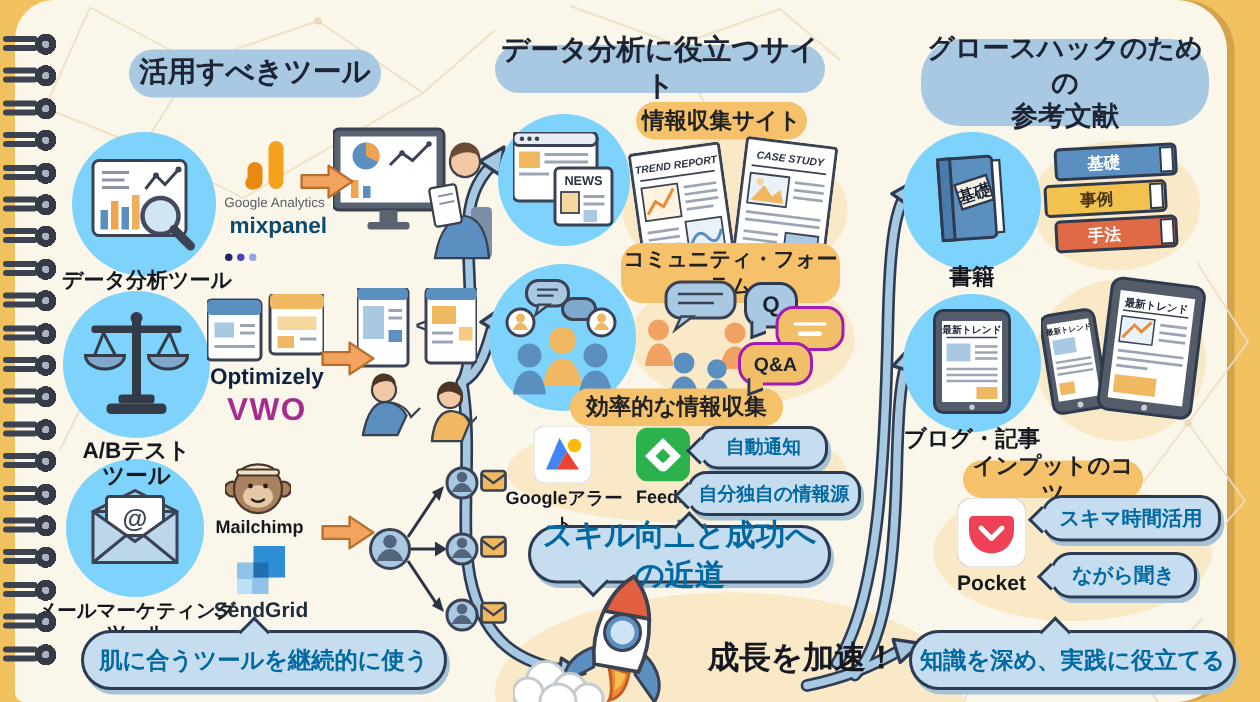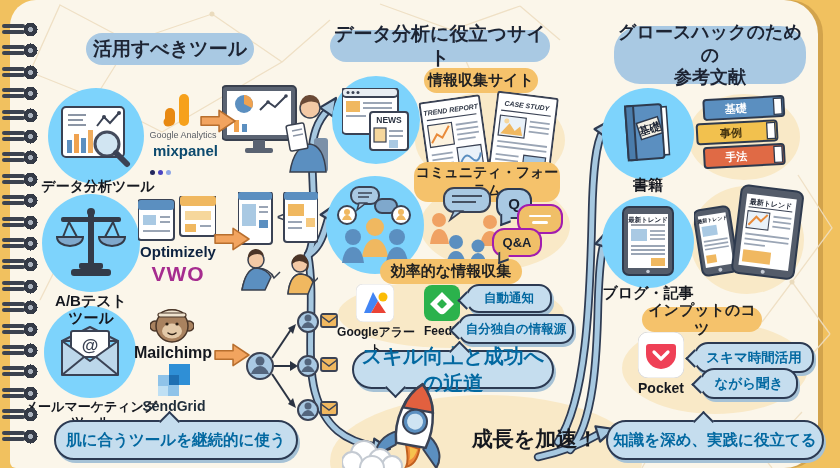--- a/index.html
+++ b/index.html
@@ -241,21 +241,21 @@
     <circle cx="5" cy="24" r="5" fill="#a9825f" stroke="#4a3628" stroke-width="1.5"></circle>
     <circle cx="39" cy="24" r="5" fill="#a9825f" stroke="#4a3628" stroke-width="1.5"></circle>
     <circle cx="22" cy="24" r="16" fill="#a9825f" stroke="#4a3628" stroke-width="1.5"></circle>
     <ellipse cx="22" cy="29" rx="10" ry="7.5" fill="#e3c9a8"></ellipse>
     <circle cx="17" cy="22" r="1.6" fill="#2c1f14"></circle>
       <circle cx="27" cy="22" r="1.6" fill="#2c1f14"></circle>
     <path d="M18,31 q4,3 8,0" fill="none" stroke="#2c1f14" stroke-width="1.5" stroke-linecap="round"></path>
     <path d="M10,12 a14,9 0 0 1 24,0 z" fill="#efe3ce" stroke="#4a3628" stroke-width="1.5"></path>
     <rect x="8" y="11" width="28" height="4" rx="2" fill="#efe3ce" stroke="#4a3628" stroke-width="1.2"></rect>
   </svg>
-  <div class="tool" style="left:130px;top:344px;width:86px;font-size:16px">
+  <div class="tool" style="left:130px;top:344px;width:86px;font-size:12px">
     <span>Mailchimp</span>
   </div>
   <svg class="abs" style="left:214px;top:342px;z-index:4" width="36" height="26" viewBox="0 0 34 24">
     <polygon points="1,8 18,8 18,2 33,12 18,22 18,16 1,16" fill="#f2a45f" stroke="#b86f2e" stroke-width="1.5" stroke-linejoin="round"></polygon>
   </svg>
   <svg class="abs" style="left:158px;top:364px;z-index:4" width="32" height="32" viewBox="0 0 32 32">
     <rect x="0" y="11" width="21" height="21" fill="#8fc3e9"></rect>
     <rect x="11" y="0" width="21" height="21" fill="#2f8fd6"></rect>
     <rect x="11" y="11" width="10" height="10" fill="#1f6fb2"></rect>
     <rect x="0" y="22" width="10" height="10" fill="#bfe0f4"></rect>
@@ -556,21 +556,21 @@
     <span>インプットのコツ</span>
   </div>
   <svg class="abs" style="left:638px;top:332px;z-index:4" width="46" height="46" viewBox="0 0 46 46">
     <rect x="0" y="0" width="46" height="46" rx="10" fill="#fff" stroke="#dcdcdc"></rect>
     <path d="M11,12 h24 a3,3 0 0 1 3,3 v7 a15,15 0 0 1 -30,0 v-7 a3,3 0 0 1 3,-3 z" fill="#ef4056"></path>
     <polyline points="16,20 23,27 30,20" fill="none" stroke="#fff" stroke-width="3.2" stroke-linecap="round" stroke-linejoin="round"></polyline>
   </svg>
   <div class="tool" style="left:632px;top:380px;width:58px;font-size:14px">
     <span>Pocket</span>
   </div>
-  <div class="speech" style="left:694px;top:342px;width:116px;height:27px;font-size:13.5px;border-radius:14px">
+  <div class="speech" style="left:694px;top:330px;width:116px;height:27px;font-size:13.5px;border-radius:14px">
     <span class="tailL"></span>
     <span>スキマ時間活用</span>
   </div>
   <div class="speech" style="left:700px;top:368px;width:94px;height:27px;font-size:13.5px;border-radius:14px">
     <span class="tailL"></span>
     <span>ながら聞き</span>
   </div>
 
   <div class="speech" style="left:606px;top:420px;width:214px;height:36px;font-size:15.5px">
     <span class="tailT" style="left:88px"></span>

